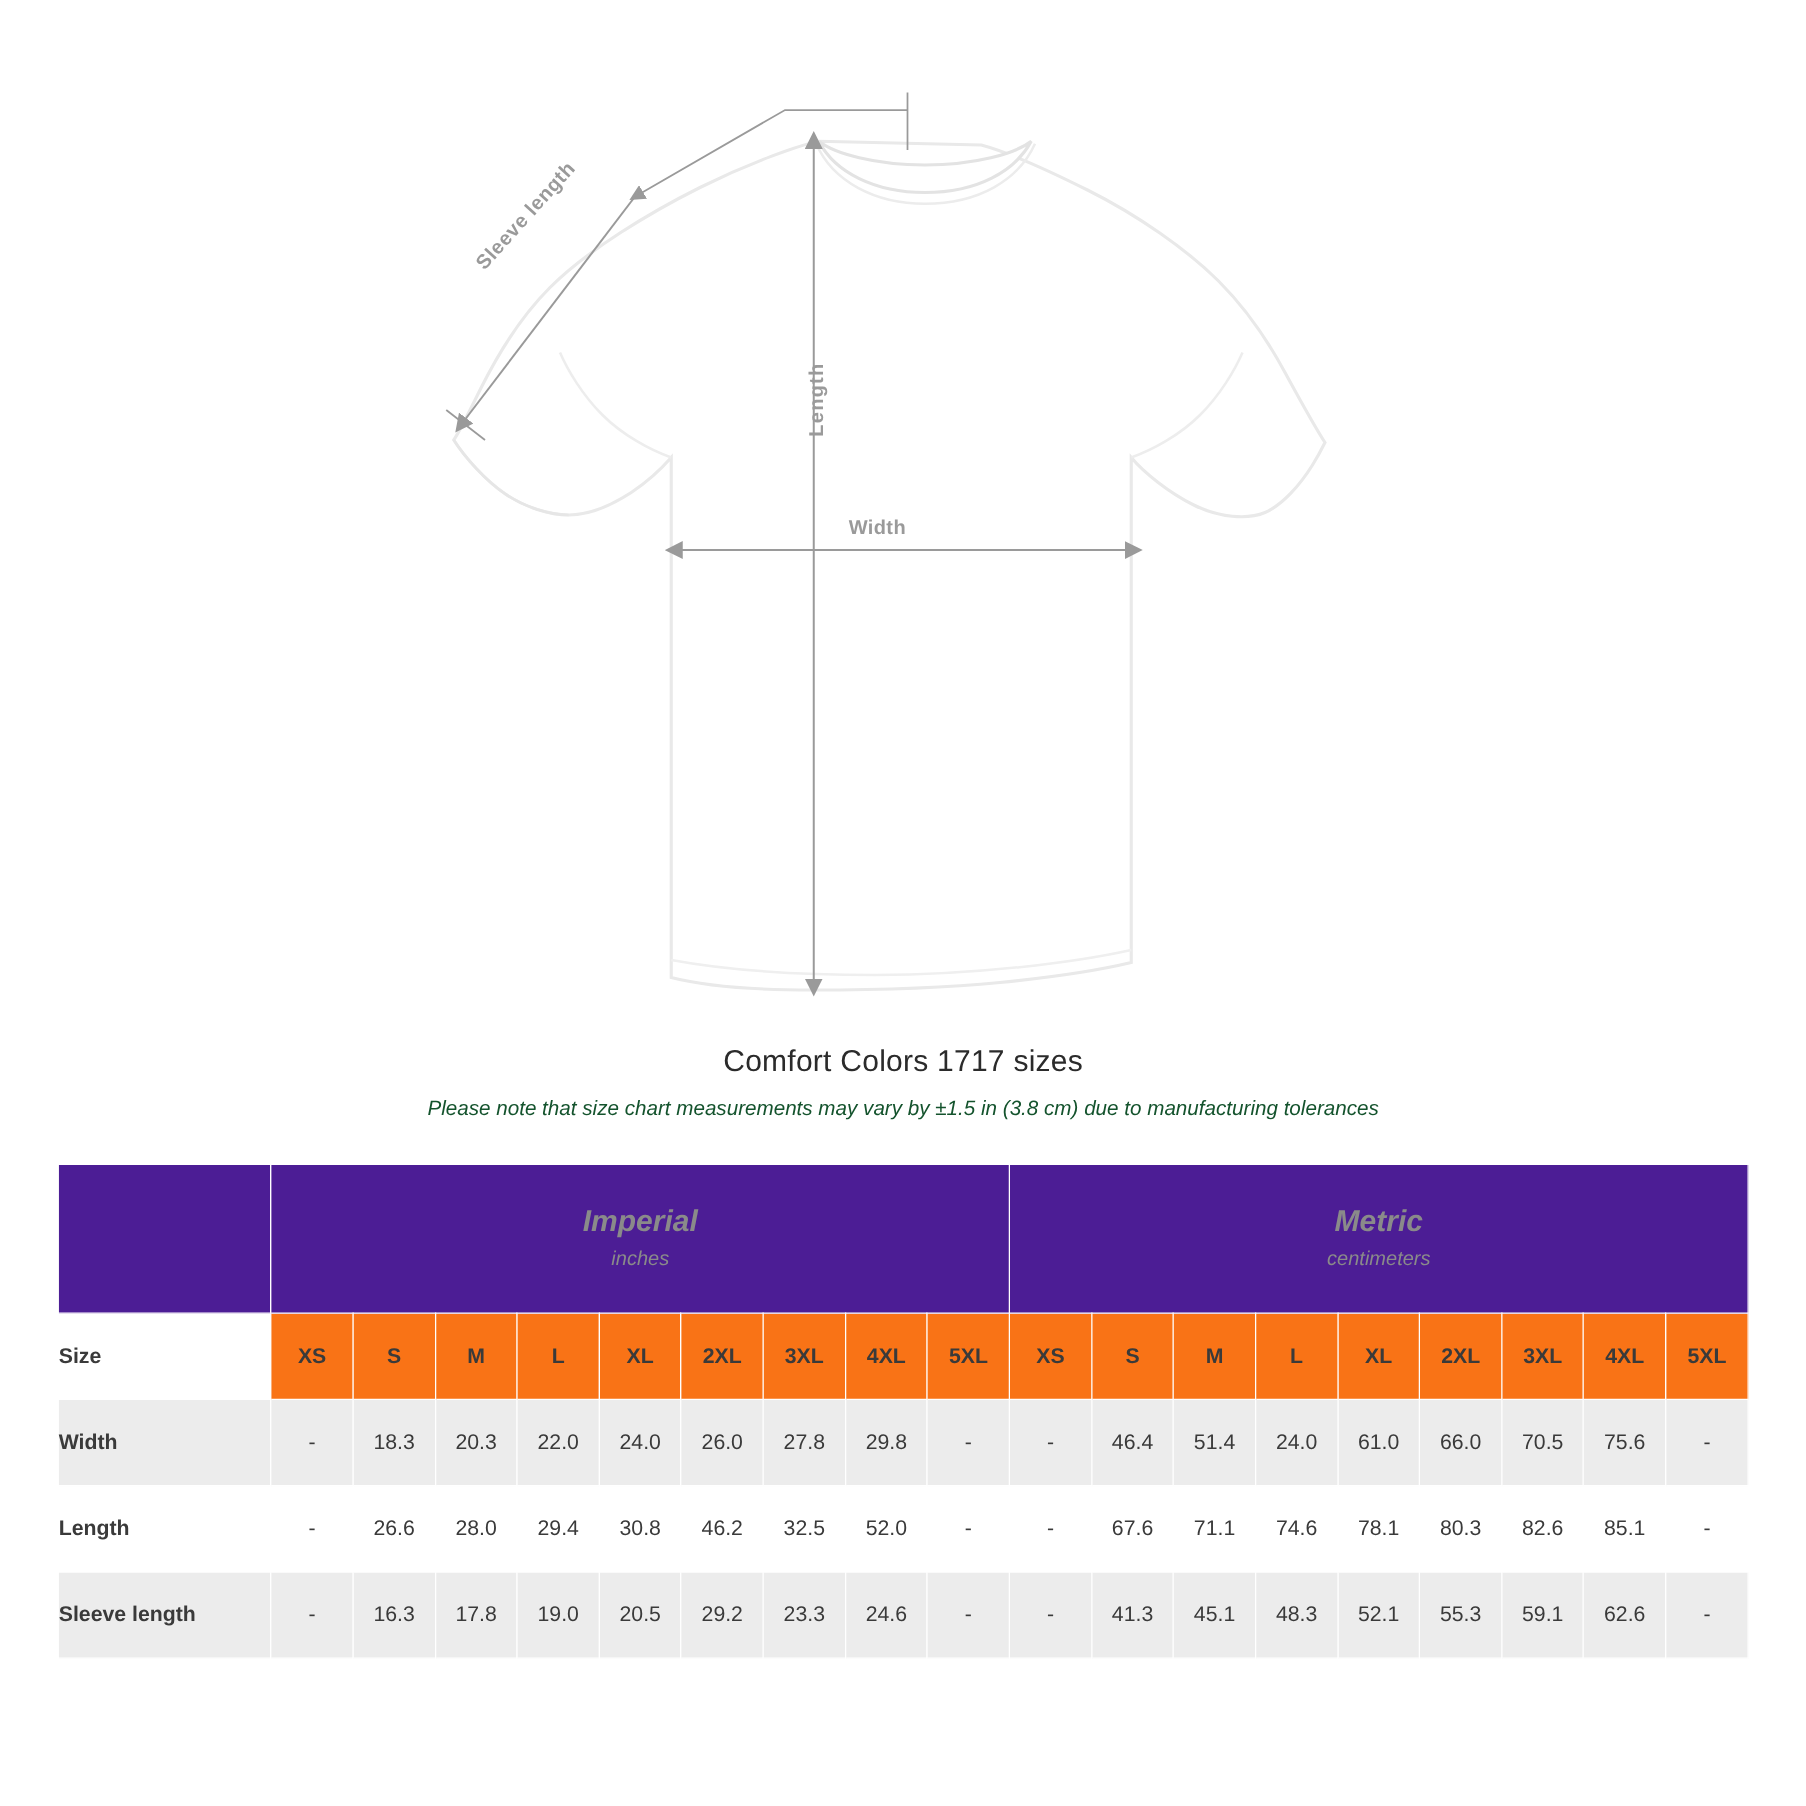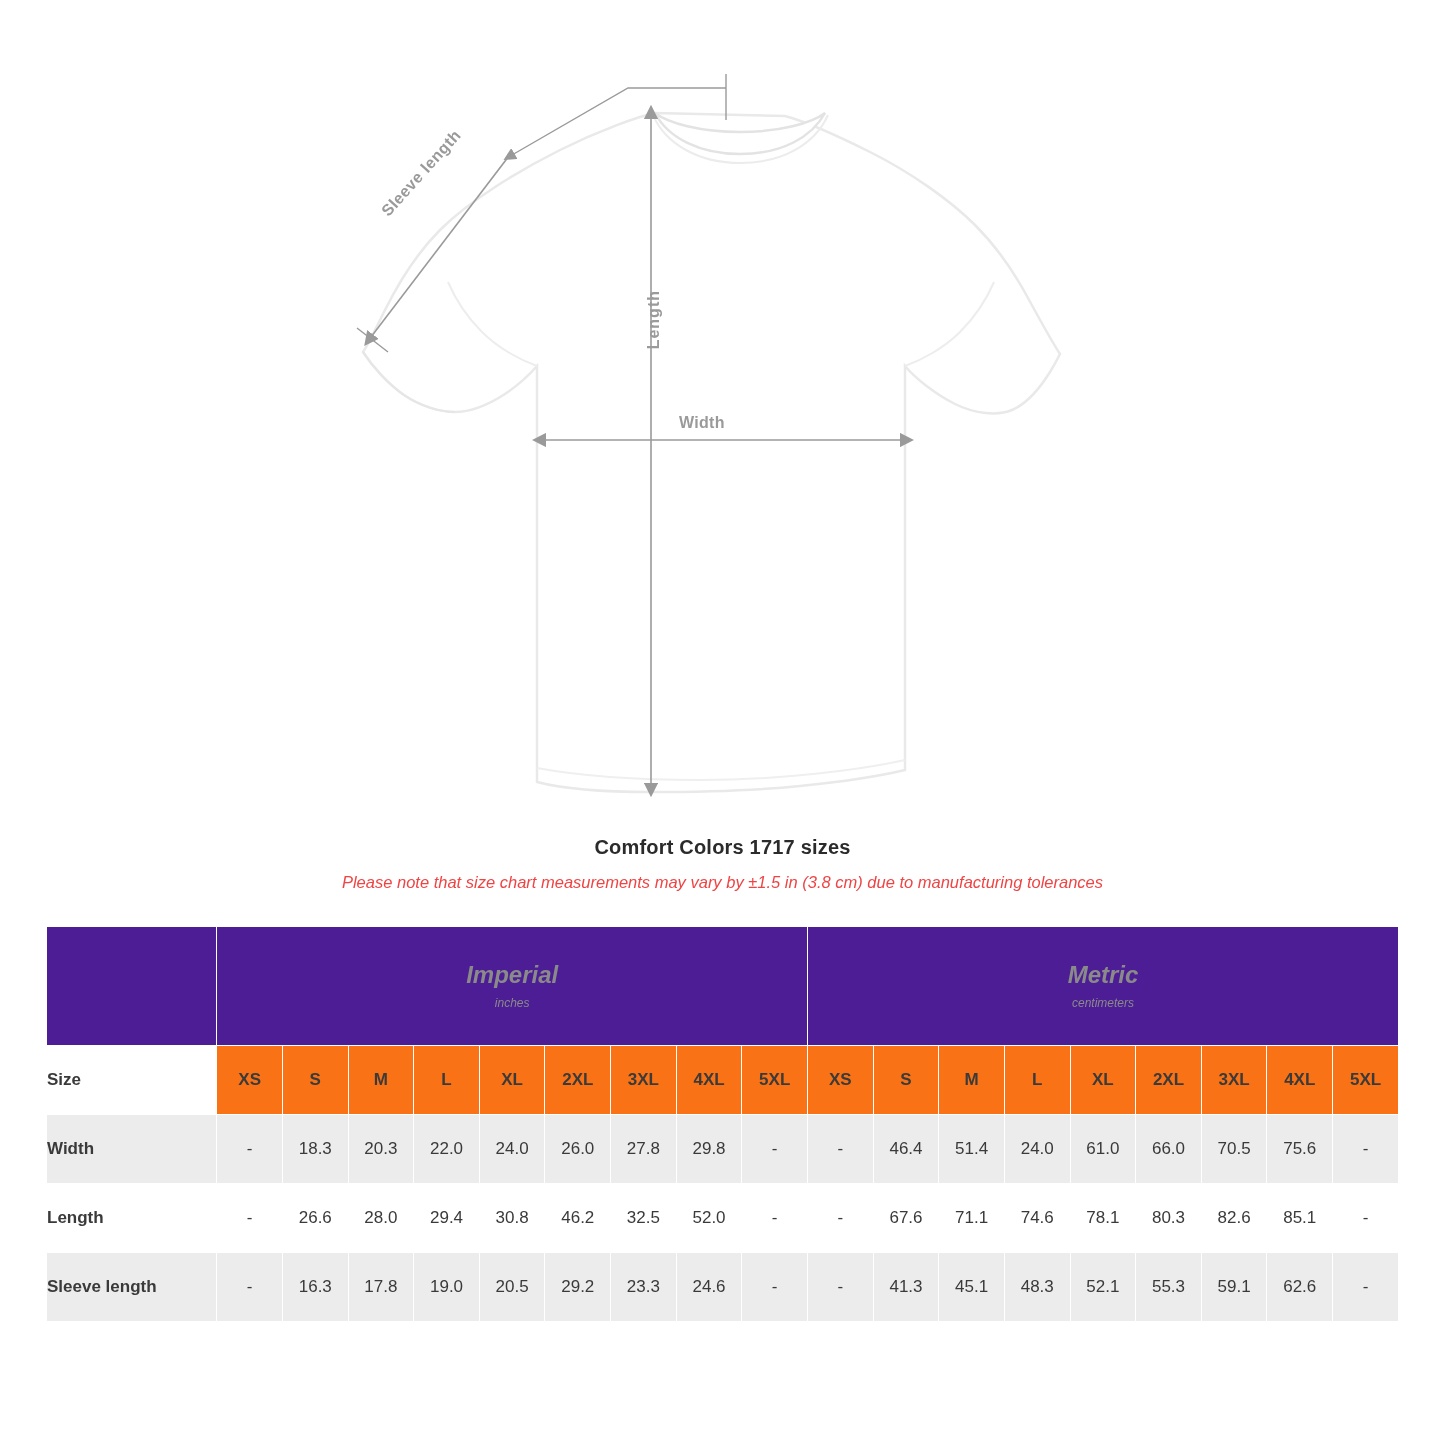--- a/index.html
+++ b/index.html
@@ -58,29 +58,29 @@
     transform-origin: left top;
     letter-spacing: 0.5px;
   }
 
   
   #title-block {
     text-align: center;
     margin-top: 6px;
   }
   #chart-title {
-    font-size: 20px;
-    font-weight: bold;
+    font-size: 24px;
+    font-weight: normal;
     color: #2b2b2b;
     letter-spacing: 0.2px;
   }
   #chart-note {
     font-size: 16.5px;
     font-style: italic;
-    color: #ef4444;
+    color: #14532d;
     margin-top: 14px;
   }
 
   
   #table-wrap {
     margin: 34px 46px 0 46px;
     width: 1353px;
   }
   table {
     border-collapse: collapse;
@@ -100,21 +100,21 @@
     vertical-align: middle;
   }
   .unit-system {
     font-size: 24px;
     font-style: italic;
     font-weight: bold;
     color: #8a8a8a;
     line-height: 1.1;
   }
   .unit-name {
-    font-size: 12px;
+    font-size: 16px;
     font-style: italic;
     color: #8a8a8a;
     margin-top: 8px;
   }
   .size-head-row td {
     background: #f97316;
     height: 68px;
     font-weight: bold;
     font-size: 17px;
     color: #3a3a3a;

